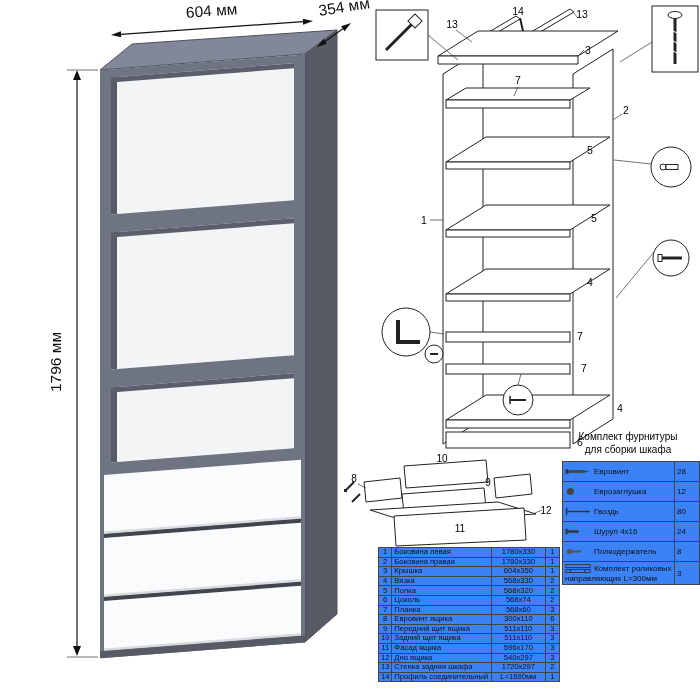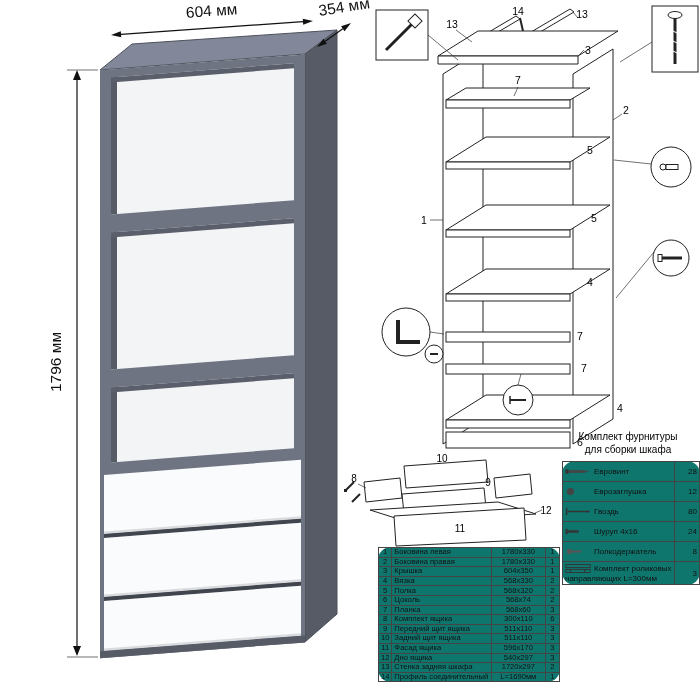--- a/index.html
+++ b/index.html
@@ -8,42 +8,42 @@
     background:#ffffff;
     font-family:"Liberation Sans", sans-serif;
     color:#111;
     position:relative;
     overflow:hidden;
   }
   .abs { position:absolute; }
   svg text { font-family:"Liberation Sans", sans-serif; }
 
   
-  table { border-collapse:collapse; background:#0f766e;border-radius:13px; }
+  table { border-collapse:collapse; background:#3b82f6; }
   .parts {
     position:absolute; left:378px; top:547px; width:182px; table-layout:fixed;
   }
   .parts td {
     border:1px solid #444; font-size:7.6px; line-height:1.1;
     padding:0 2px; height:9.6px; overflow:hidden; white-space:nowrap;
   }
   .c-num  { width:13px; text-align:center; padding:0 1px; }
   .c-name { width:97px; }
   .c-size { width:52px; text-align:center; }
   .c-qty  { width:14px; text-align:center; }
 
   .hw {
     position:absolute; left:562px; top:461px; width:137px; table-layout:fixed;
   }
   .hw td {
     border:1px solid #444; font-size:8px; line-height:1.15; padding:1px 2px;
     height:20px; vertical-align:middle;
   }
   .h-name { width:112px; }
-  .h-qty  { width:25px; text-align:right; }
+  .h-qty  { width:25px; text-align:left; }
   .hw-ic  { width:27px; height:11px; vertical-align:middle; margin-right:2px; }
 
   .hw-title {
     position:absolute; left:556px; top:431px; width:144px;
     text-align:center; font-size:10px; line-height:1.25; color:#000;
   }
 </style>
 </head>
 <body>
 
@@ -280,21 +280,21 @@
         <td class="c-qty">2</td>
       </tr>
       <tr>
         <td class="c-num">7</td>
         <td class="c-name">Планка</td>
         <td class="c-size">568x60</td>
         <td class="c-qty">3</td>
       </tr>
       <tr>
         <td class="c-num">8</td>
-        <td class="c-name">Комплект ящика</td>
+        <td class="c-name">Евровинт ящика</td>
         <td class="c-size">300x110</td>
         <td class="c-qty">6</td>
       </tr>
       <tr>
         <td class="c-num">9</td>
         <td class="c-name">Передний щит ящика</td>
         <td class="c-size">511x110</td>
         <td class="c-qty">3</td>
       </tr>
       <tr>

